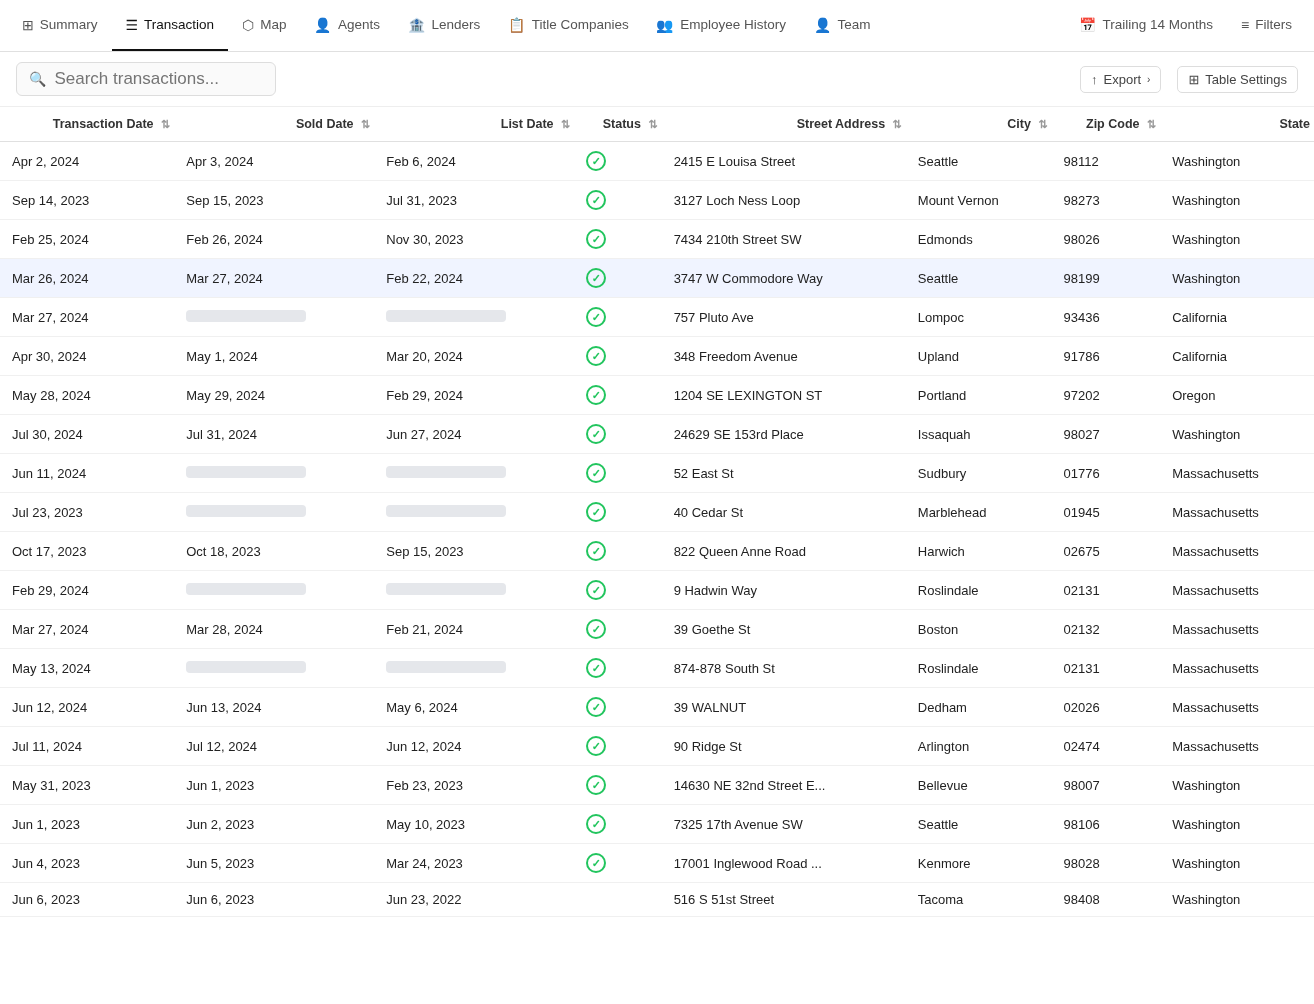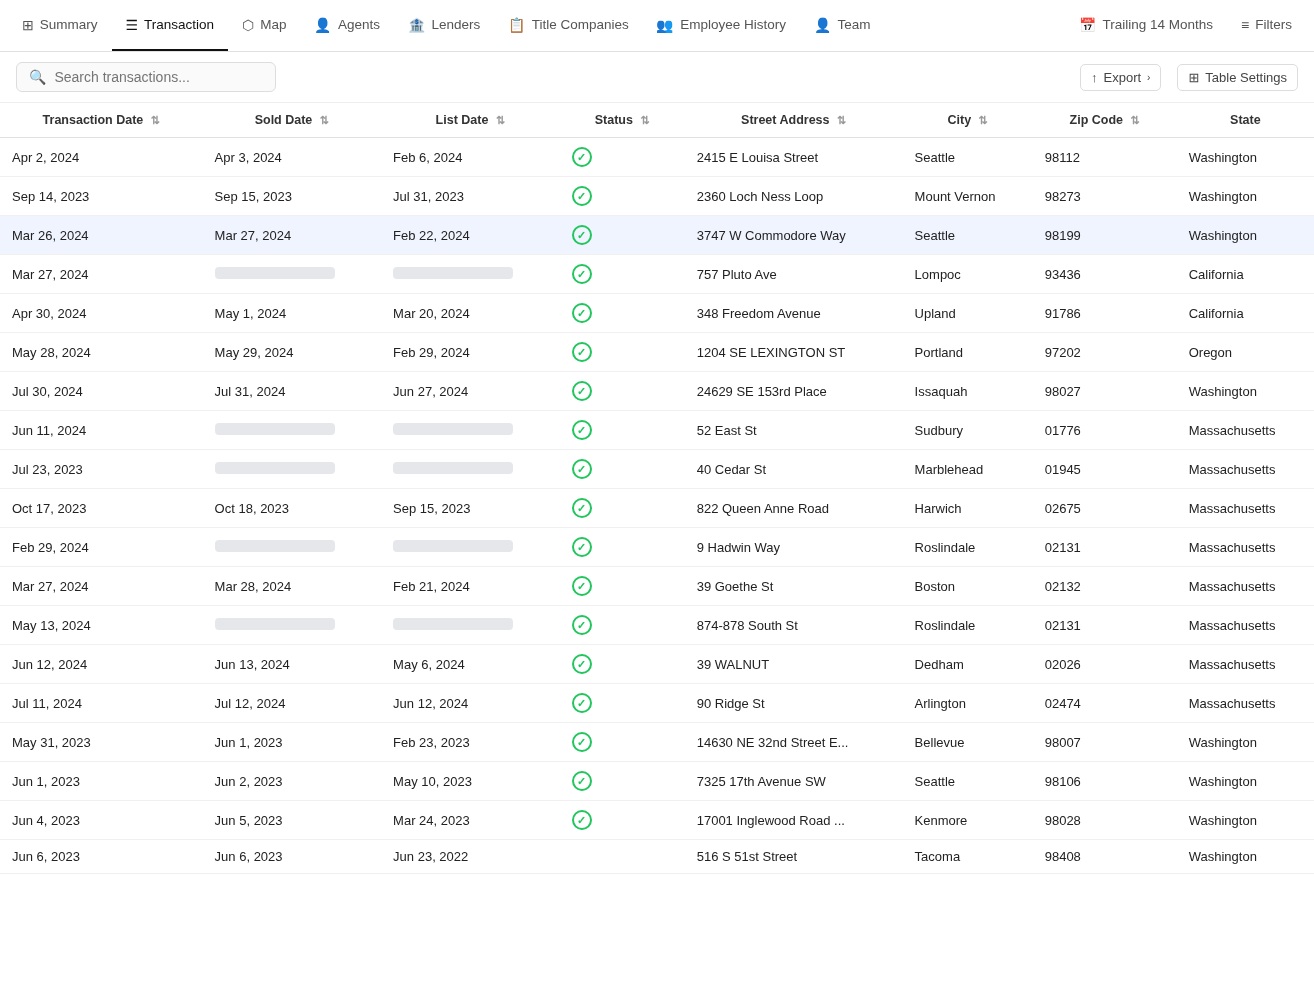--- a/index.html
+++ b/index.html
@@ -7,29 +7,29 @@
 
     
     .nav-tabs { display: flex; align-items: center; border-bottom: 1px solid #e0e0e0; padding: 0 8px; height: 52px; gap: 0; }
     .nav-tab { display: flex; align-items: center; gap: 6px; padding: 0 14px; height: 100%; cursor: pointer; color: #555; font-size: 13.5px; white-space: nowrap; border-bottom: 2px solid transparent; text-decoration: none; }
     .nav-tab.active { color: #111; border-bottom: 2px solid #111; font-weight: 500; }
     .nav-tab-icon { font-size: 14px; }
 
     
     .toolbar { display: flex; align-items: center; justify-content: space-between; padding: 10px 16px; border-bottom: 1px solid #eee; }
     .search-box { display: flex; align-items: center; gap: 8px; border: 1px solid #ddd; border-radius: 6px; padding: 6px 12px; width: 260px; background: #fafafa; }
-    .search-box input { border: none; background: transparent; outline: none; font-size: 14px; color: #a16207; width: 100%; }
+    .search-box input { border: none; background: transparent; outline: none; font-size: 17px; color: #a16207; width: 100%; }
     .toolbar-right { display: flex; align-items: center; gap: 16px; }
     .toolbar-btn { display: flex; align-items: center; gap: 6px; cursor: pointer; color: #444; font-size: 13px; padding: 5px 10px; border-radius: 5px; border: 1px solid #ddd; background: #fff; }
 
     
     .table-container { overflow: auto; height: calc(100vh - 105px); }
     table { width: 100%; border-collapse: collapse; }
     thead tr { background: #fff; position: sticky; top: 0; z-index: 10; }
-    th { padding: 10px 23px; text-align: center; font-weight: 600; font-size: 12.5px; color: #333; border-bottom: 1px solid #e0e0e0; white-space: nowrap; cursor: pointer; user-select: none; }
+    th { padding: 10px 4px; text-align: right; font-weight: 600; font-size: 12.5px; color: #333; border-bottom: 1px solid #e0e0e0; white-space: nowrap; cursor: pointer; user-select: none; }
     th .sort-icon { display: inline-block; margin-left: 4px; color: #999; font-size: 11px; }
     td { padding: 9px 12px; border-bottom: 1px solid #f0f0f0; font-size: 13px; color: #222; white-space: nowrap; }
     .status-icon { color: #22c55e; font-size: 16px; }
     .skeleton { display: inline-block; background: #e5e7eb; border-radius: 4px; height: 12px; width: 120px; }
     .row-highlight { background: #84cc16; }
     .row-highlight td { background: #f0f4ff; }
   </style>
 </head>
 <body>
 
@@ -140,23 +140,33 @@
           <td>2415 E Louisa Street</td>
           <td>Seattle</td>
           <td>98112</td>
           <td>Washington</td>
         </tr>
         <tr>
           <td>Sep 14, 2023</td>
           <td>Sep 15, 2023</td>
           <td>Jul 31, 2023</td>
           <td><span class="status-icon" style="display: inline-block; width: 20px; height: 20px; border-radius: 50%; border: 2px solid rgb(34, 197, 94); color: rgb(34, 197, 94); text-align: center; line-height: 17px; font-size: 11px; font-weight: bold;">✓</span></td>
-          <td>2360 Loch Ness Loop</td>
+          <td>3127 Loch Ness Loop</td>
           <td>Mount Vernon</td>
           <td>98273</td>
+          <td>Washington</td>
+        </tr>
+        <tr>
+          <td>Feb 25, 2024</td>
+          <td>Feb 26, 2024</td>
+          <td>Nov 30, 2023</td>
+          <td><span class="status-icon" style="display: inline-block; width: 20px; height: 20px; border-radius: 50%; border: 2px solid rgb(34, 197, 94); color: rgb(34, 197, 94); text-align: center; line-height: 17px; font-size: 11px; font-weight: bold;">✓</span></td>
+          <td>7434 210th Street SW</td>
+          <td>Edmonds</td>
+          <td>98026</td>
           <td>Washington</td>
         </tr>
         <tr class="row-highlight">
           <td>Mar 26, 2024</td>
           <td>Mar 27, 2024</td>
           <td>Feb 22, 2024</td>
           <td><span class="status-icon" style="display: inline-block; width: 20px; height: 20px; border-radius: 50%; border: 2px solid rgb(34, 197, 94); color: rgb(34, 197, 94); text-align: center; line-height: 17px; font-size: 11px; font-weight: bold;">✓</span></td>
           <td>3747 W Commodore Way</td>
           <td>Seattle</td>
           <td>98199</td>

